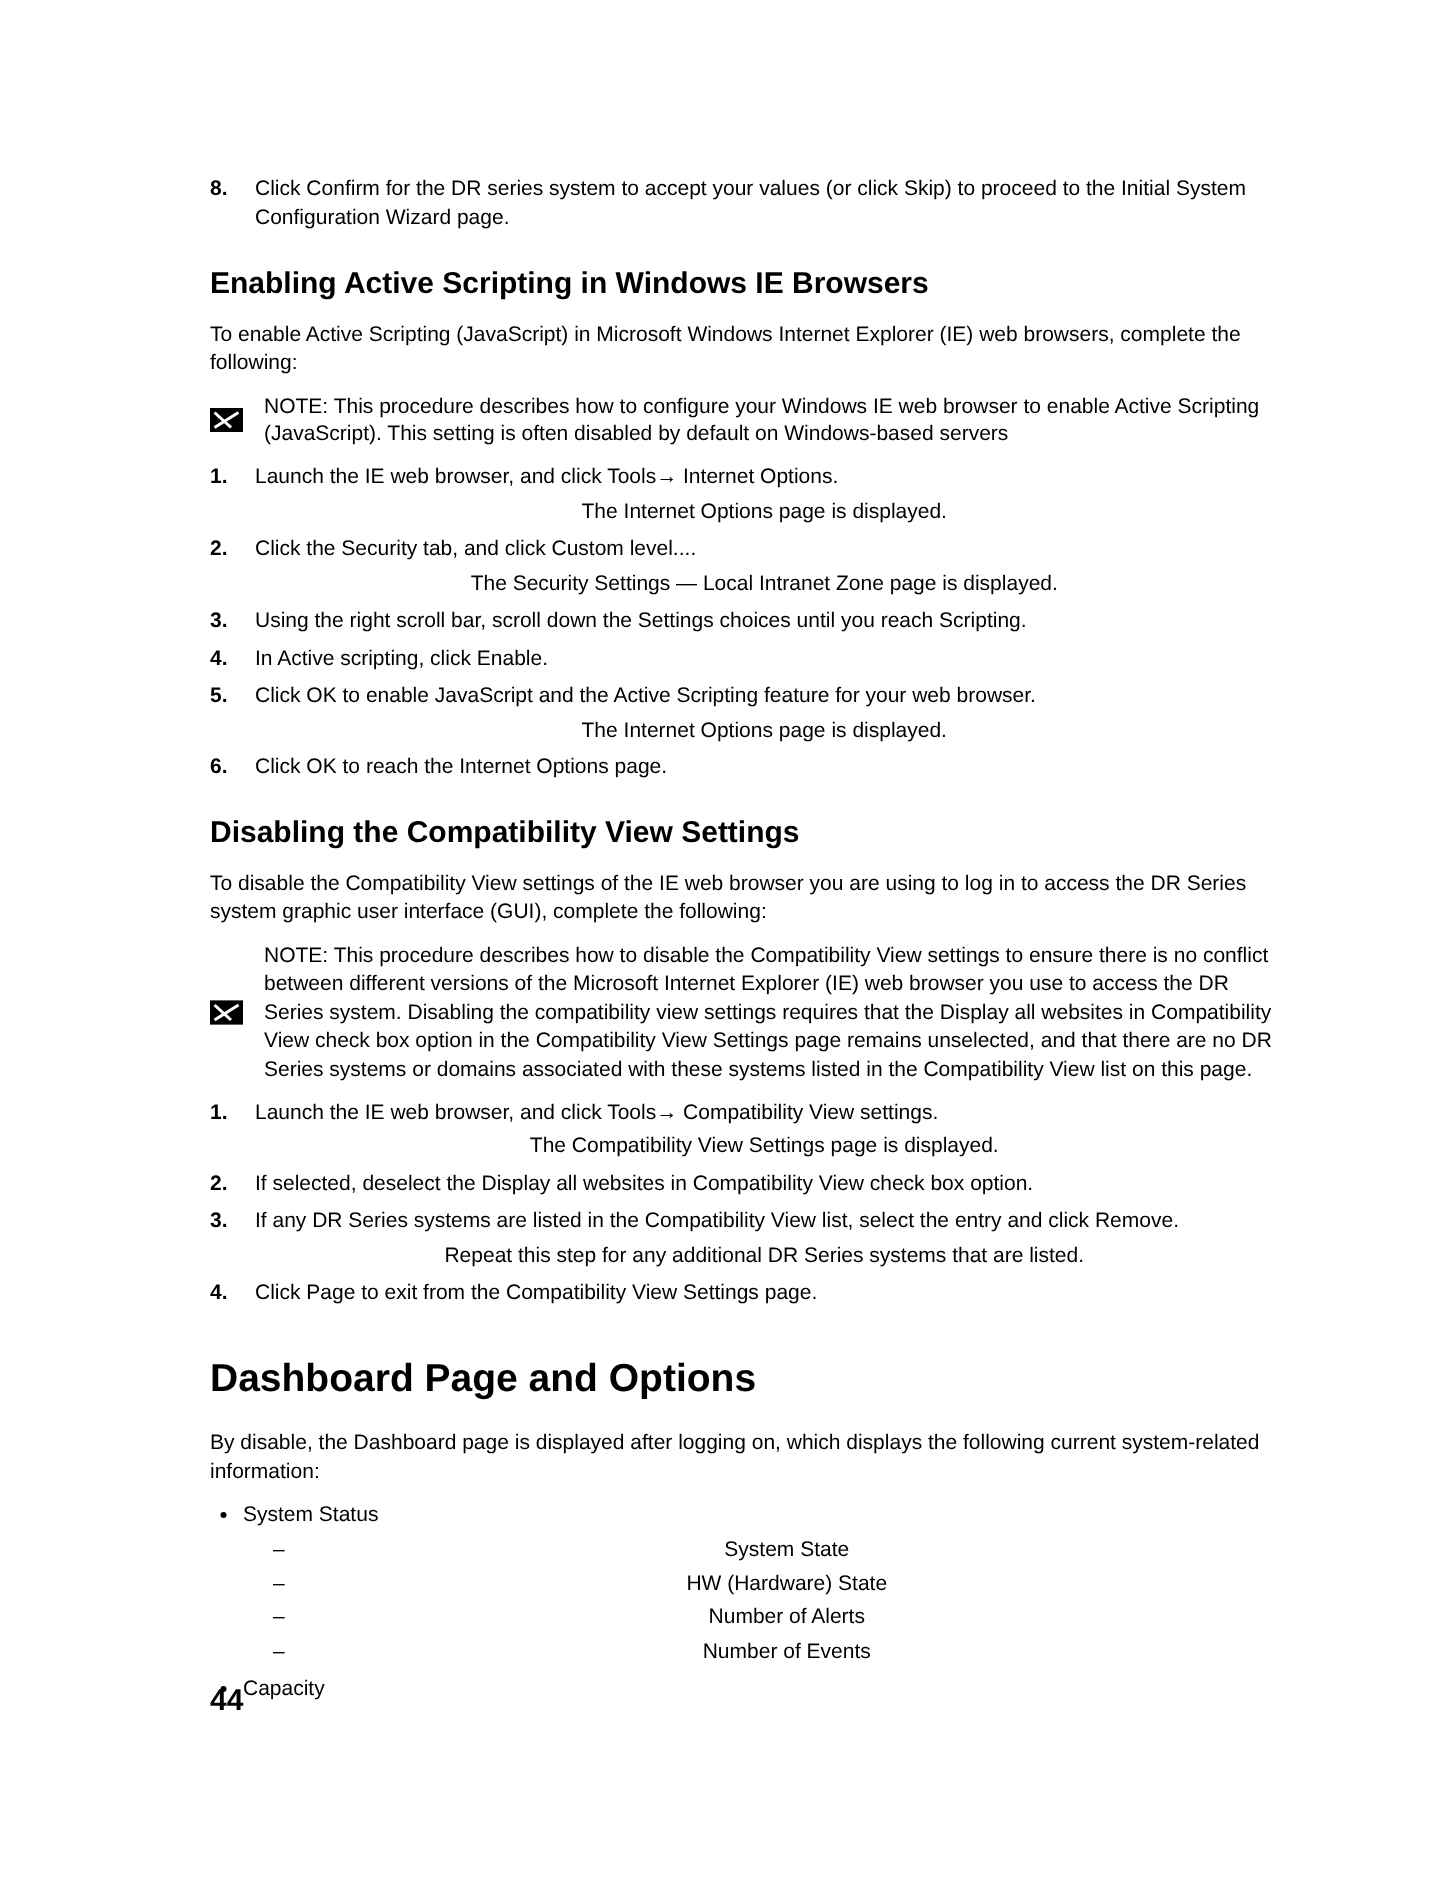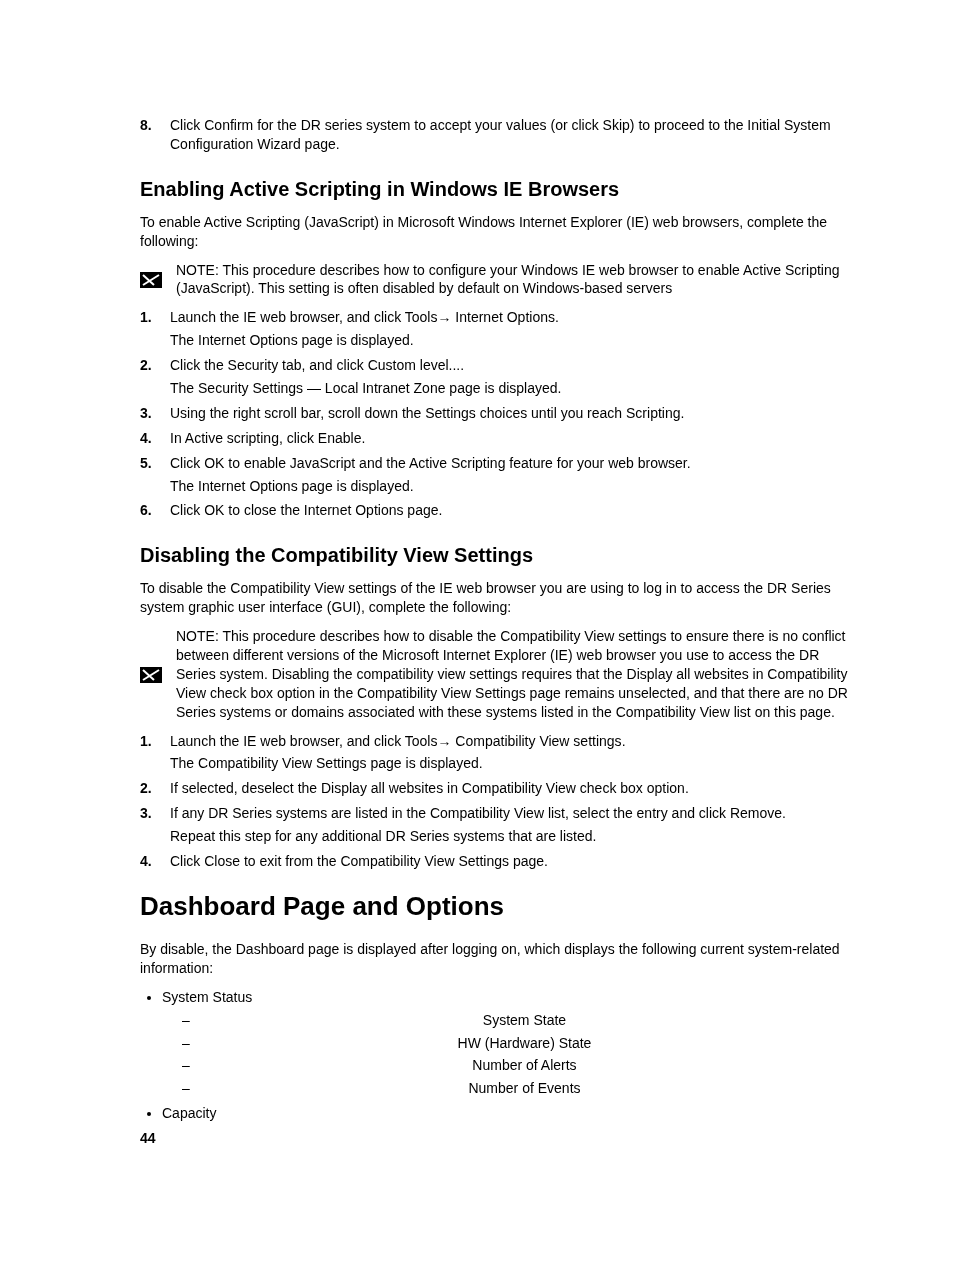--- a/index.html
+++ b/index.html
@@ -19,21 +19,21 @@
     position: relative;
   }
   .h2 {
     font-size: 20px;
     font-weight: bold;
     margin: 22px 0 10px 0;
   }
   .h1 {
     font-size: 26px;
     font-weight: bold;
-    margin: 18px 0 16px 0;
+    margin: 30px 0 16px 0;
   }
   p { margin: 6px 0 10px 0; }
   .b { font-weight: normal; }
   ol.numlist {
     margin: 6px 0 8px 0;
     padding-left: 30px;
     list-style: none;
     counter-reset: item 7;
   }
   ol.numlist.reset { counter-reset: item 0; }
@@ -42,21 +42,21 @@
     position: relative;
     margin: 6px 0;
     padding-left: 0;
   }
   ol.numlist > li::before {
     content: counter(item) ".";
     font-weight: bold;
     position: absolute;
     left: -30px;
   }
-  .sub { margin-top: 4px; }
+  .sub { margin-top: 4px; text-align: center; }
   .note-block {
     display: flex;
     align-items: center;
     gap: 14px;
     margin: 6px 0 10px 0;
   }
   .note-icon {
     flex: 0 0 auto;
     width: 22px;
     height: 16px;
@@ -84,21 +84,21 @@
   ul.dashed > li::before {
     content: "–";
     position: absolute;
     left: -18px;
   }
   .pagenum {
     position: absolute;
     left: 140px;
     bottom: 120px;
     font-weight: bold;
-    font-size: 14px;
+    font-size: 20px;
   }
 </style>
 </head>
 <body>
 
 <div class="page">
 
   <ol class="numlist">
     <li>
       <span>Click </span><span class="b">Confirm</span><span> for the DR series system to accept your values (or click </span><span class="b">Skip</span><span>) to proceed to the </span><span class="b">Initial System Configuration Wizard</span><span> page.</span>
@@ -136,21 +136,21 @@
       <span>Using the right scroll bar, scroll down the </span><span class="b">Settings</span><span> choices until you reach </span><span class="b">Scripting</span><span>.</span>
     </li>
     <li>
       <span>In </span><span class="b">Active scripting</span><span>, click </span><span class="b">Enable</span><span>.</span>
     </li>
     <li>
       <span>Click </span><span class="b">OK</span><span> to enable JavaScript and the Active Scripting feature for your web browser.</span>
       <div class="sub"><span>The </span><span class="b">Internet Options</span><span> page is displayed.</span></div>
     </li>
     <li>
-      <span>Click </span><span class="b">OK</span><span> to close the </span><span class="b">Internet Options</span><span> page.</span>
+      <span>Click </span><span class="b">OK</span><span> to reach the </span><span class="b">Internet Options</span><span> page.</span>
     </li>
   </ol>
 
   <div class="h2">Disabling the Compatibility View Settings</div>
 
   <p>
     <span>To disable the </span><span class="b">Compatibility View</span><span> settings of the IE web browser you are using to log in to access the DR Series system graphic user interface (GUI), complete the following:</span>
   </p>
 
   <div class="note-block">
@@ -171,21 +171,21 @@
       <div class="sub"><span>The </span><span class="b">Compatibility View Settings</span><span> page is displayed.</span></div>
     </li>
     <li>
       <span>If selected, deselect the </span><span class="b">Display all websites in Compatibility View</span><span> check box option.</span>
     </li>
     <li>
       <span>If any DR Series systems are listed in the Compatibility View list, select the entry and click </span><span class="b">Remove</span><span>.</span>
       <div class="sub">Repeat this step for any additional DR Series systems that are listed.</div>
     </li>
     <li>
-      <span>Click </span><span class="b">Close</span><span> to exit from the </span><span class="b">Compatibility View Settings</span><span> page.</span>
+      <span>Click </span><span class="b">Page</span><span> to exit from the </span><span class="b">Compatibility View Settings</span><span> page.</span>
     </li>
   </ol>
 
   <div class="h1">Dashboard Page and Options</div>
 
   <p>
     <span>By disable, the </span><span class="b">Dashboard</span><span> page is displayed after logging on, which displays the following current system-related information:</span>
   </p>
 
   <ul class="bullets">

